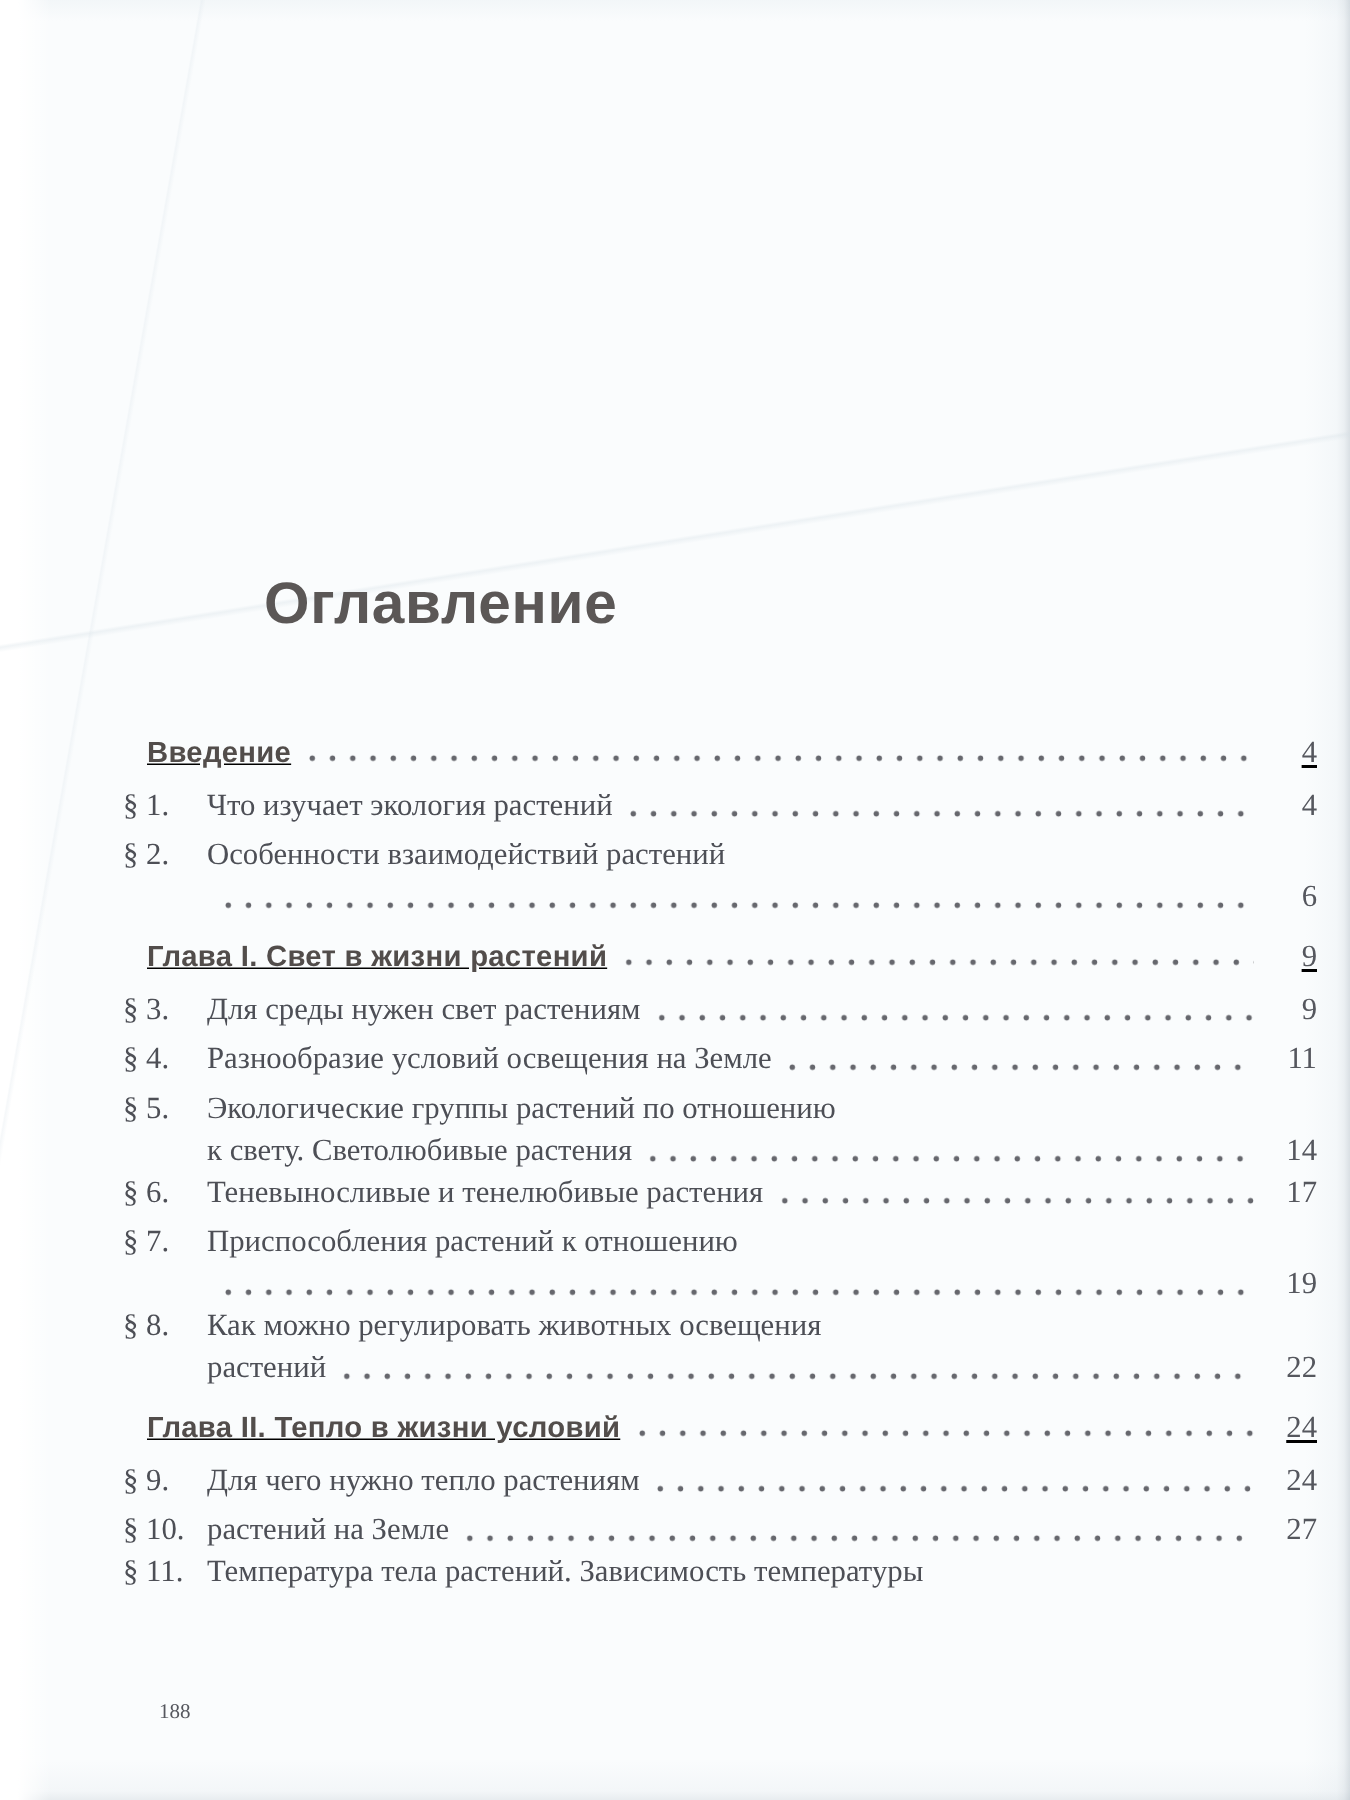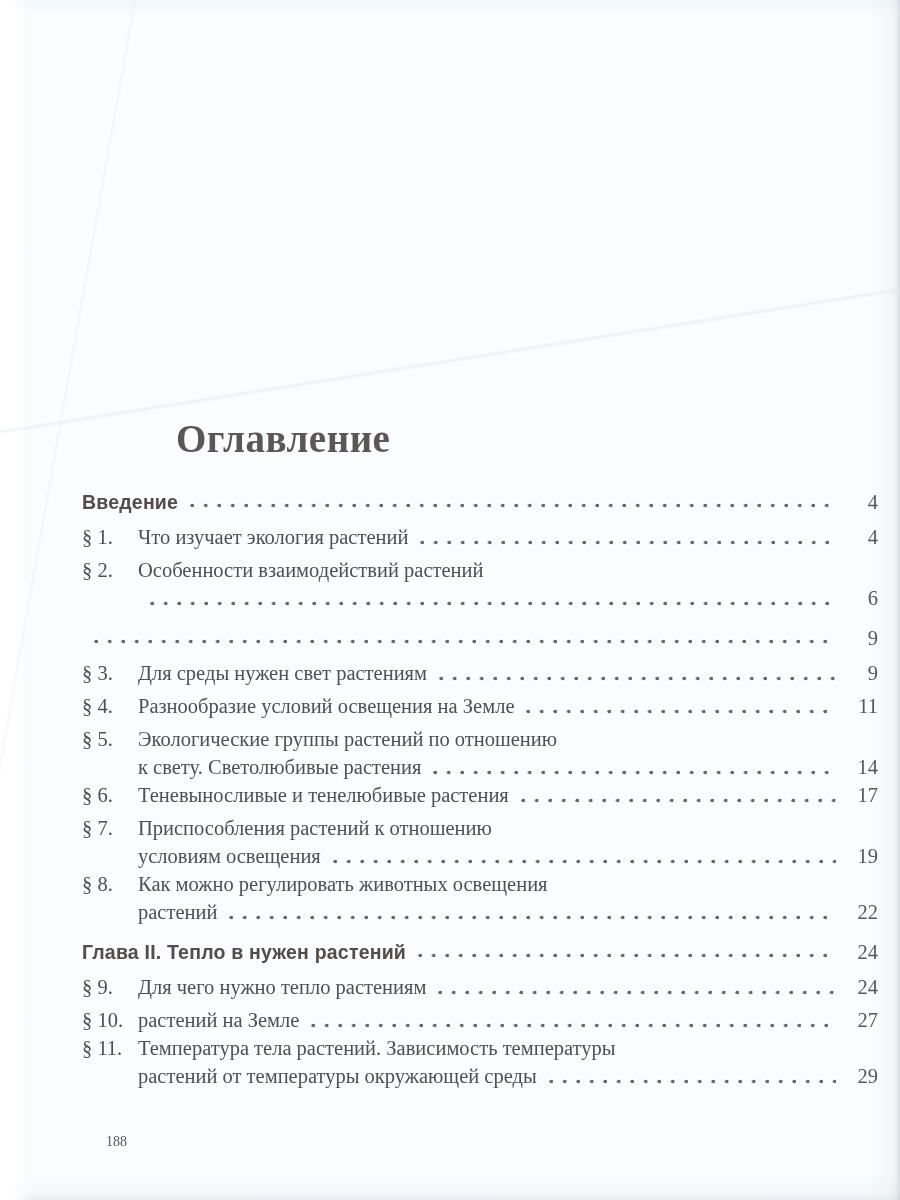--- a/index.html
+++ b/index.html
@@ -24,40 +24,41 @@
       linear-gradient(270deg, rgba(168,180,190,0.40) 0px, rgba(196,206,214,0.28) 4px, rgba(222,230,236,0.22) 9px, rgba(255,255,255,0) 30px),
       
       linear-gradient(0deg, rgba(190,200,208,0.30) 0px, rgba(216,224,230,0.20) 6px, rgba(255,255,255,0) 26px),
       
       linear-gradient(180deg, rgba(228,236,240,0.35) 0px, rgba(255,255,255,0) 14px),
       var(--page-bg, #fafcfd);
   }
   .page-title {
     position: absolute;
     left: 176px;
-    top: 416px;
-    font-family: Liberation Serif, serif;
+    top: 380px;
+    font-family: Liberation Sans, sans-serif;
     font-weight: bold;
     font-size: 39px;
     line-height: 46px;
     letter-spacing: 0.5px;
     color: var(--title-ink, #5b5756);
   }
   .toc {
     position: absolute;
     left: 82px;
     top: 490px;
     width: 798px;
   }
   .h-row {
     display: flex;
     align-items: baseline;
-    margin: 14px 0 9px 0;
+    margin: 14px 0 9px 16px;
     height: 24px;
     line-height: 24px;
+    text-decoration: underline;
   }
   .h-row.first { margin-top: 0; }
   .h-label {
     font-family: "Liberation Sans", sans-serif;
     font-weight: bold;
     font-size: 19.5px;
     letter-spacing: 0.2px;
     color: var(--heading-ink, #524d4b);
     white-space: nowrap;
   }
@@ -134,20 +135,21 @@
     <div class="body">
       <div class="line">Особенности взаимодействий растений</div>
           <div class="line lastline">
         <span class="leader"></span>
         <span class="pg">6</span>
       </div>
     </div>
   </div>
 
   <div class="h-row">
+    <span class="h-label">Глава I. Свет в жизни растений</span>
     <span class="leader"></span>
     <span class="pg">9</span>
   </div>
 
   <div class="item">
     <span class="num">§ 3.</span>
     <div class="body">
       <div class="line lastline">
         <span class="last-text">Для среды нужен свет растениям</span>
         <span class="leader"></span>
@@ -188,41 +190,40 @@
         <span class="pg">17</span>
       </div>
     </div>
   </div>
 
   <div class="item multi">
     <span class="num">§ 7.</span>
     <div class="body">
       <div class="line">Приспособления растений к отношению</div>
           <div class="line lastline">
-        <span class="last-text">условиям освещения</span>
         <span class="leader"></span>
         <span class="pg">19</span>
       </div>
     </div>
   </div>
 
   <div class="item multi">
     <span class="num">§ 8.</span>
     <div class="body">
       <div class="line">Как можно регулировать животных освещения</div>
           <div class="line lastline">
         <span class="last-text">растений</span>
         <span class="leader"></span>
         <span class="pg">22</span>
       </div>
     </div>
   </div>
 
   <div class="h-row">
-    <span class="h-label">Глава II. Тепло в нужен растений</span>
+    <span class="h-label">Глава II. Тепло в жизни условий</span>
     <span class="leader"></span>
     <span class="pg">24</span>
   </div>
 
   <div class="item">
     <span class="num">§ 9.</span>
     <div class="body">
       <div class="line lastline">
         <span class="last-text">Для чего нужно тепло растениям</span>
         <span class="leader"></span>
@@ -239,23 +240,18 @@
         <span class="leader"></span>
         <span class="pg">27</span>
       </div>
     </div>
   </div>
 
   <div class="item multi">
     <span class="num">§ 11.</span>
     <div class="body">
       <div class="line">Температура тела растений. Зависимость температуры</div>
-          <div class="line lastline">
-        <span class="last-text">растений от температуры окружающей среды</span>
-        <span class="leader"></span>
-        <span class="pg">29</span>
-      </div>
     </div>
   </div>
 </div>
 
   <div class="folio">188</div>
 </div>
 
 </body></html>

